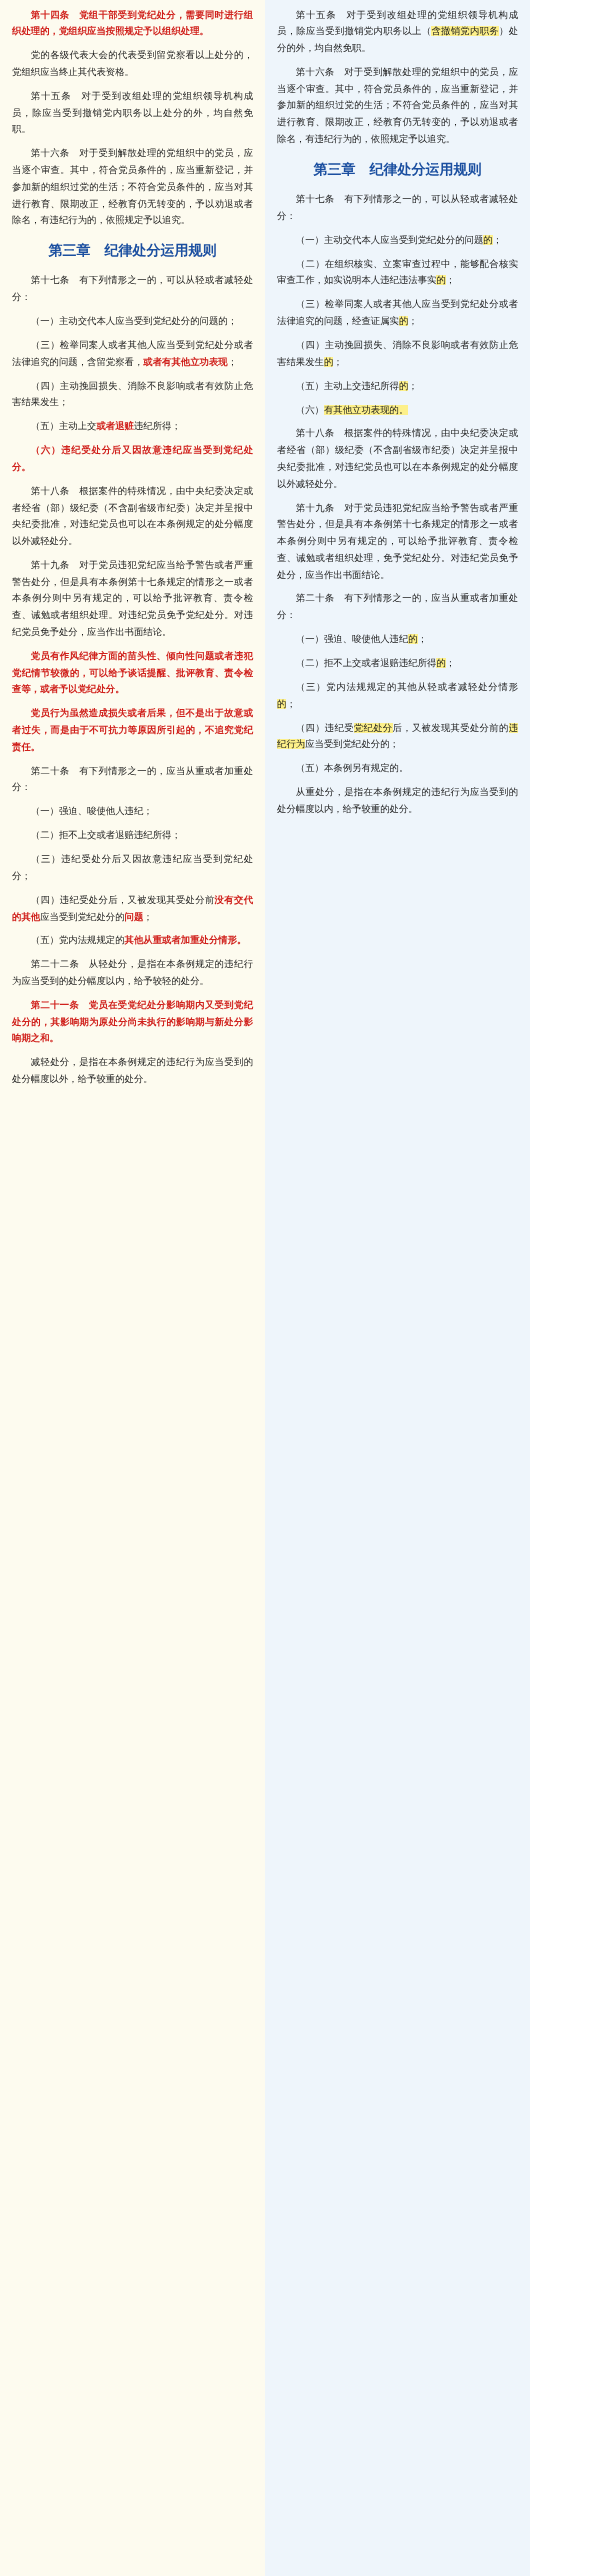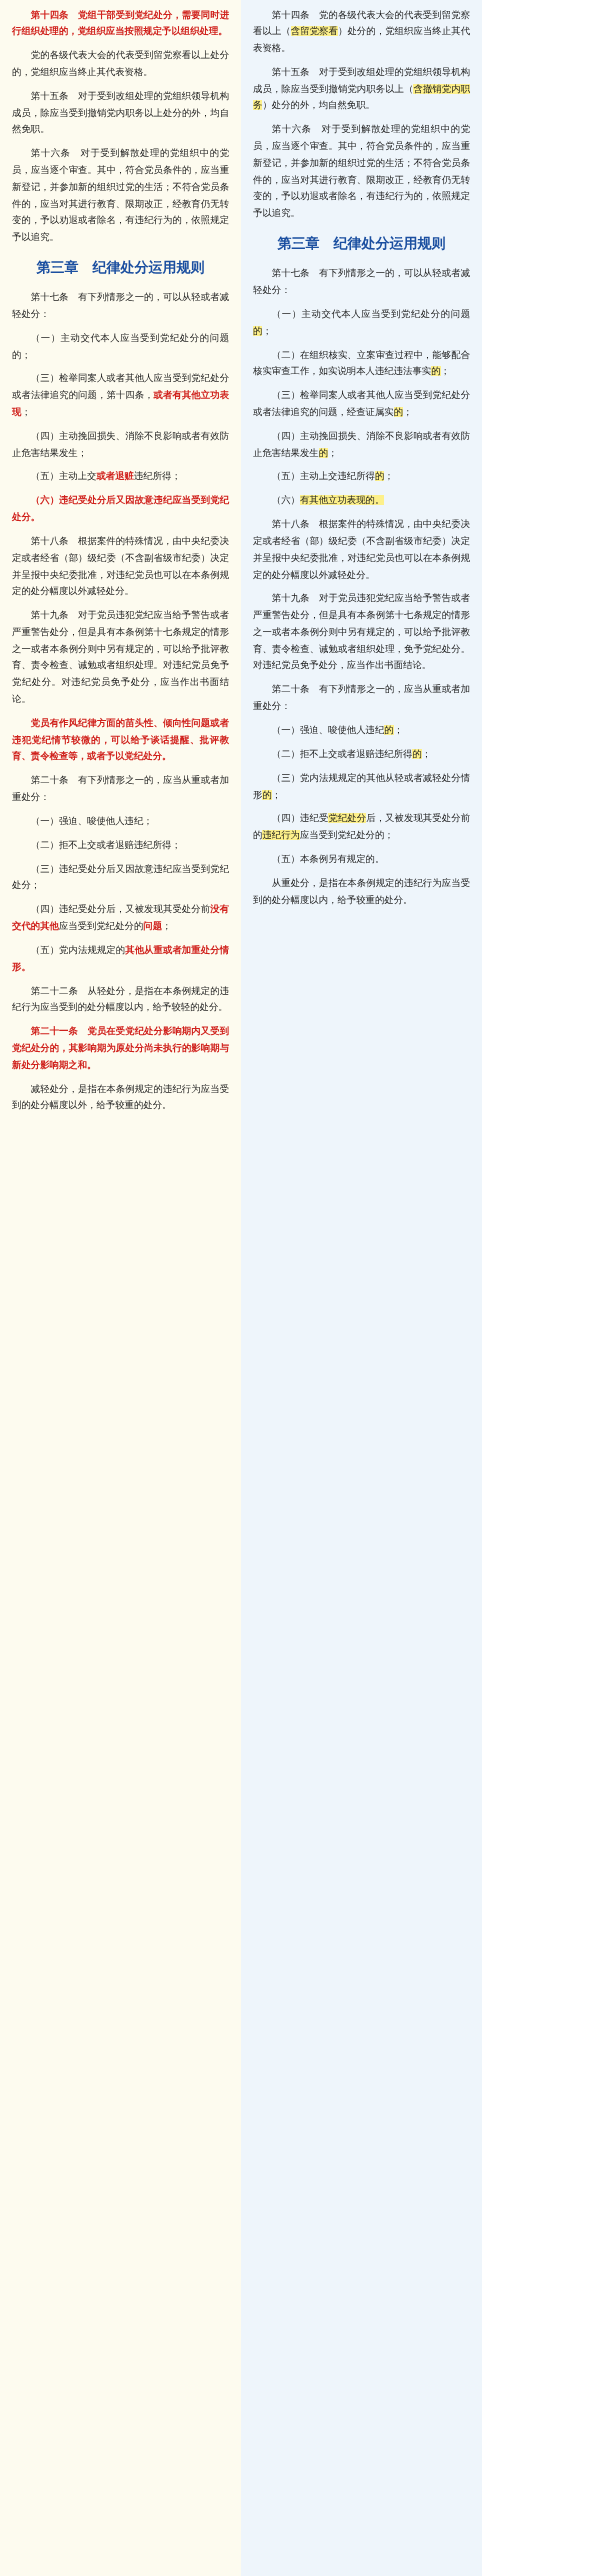--- a/index.html
+++ b/index.html
@@ -5,21 +5,21 @@
   html, body {
     margin: 0;
     padding: 0;
     background: #ffffff;
   }
   body {
     font-family: "Liberation Serif", "DejaVu Serif", serif;
     width: 593px;
   }
   .page {
-    width: 482px;
+    width: 530px;
     min-height: 2576px;
     display: flex;
     flex-direction: row;
     box-sizing: border-box;
   }
   .col {
     width: 296px;
     box-sizing: border-box;
     padding: 6.6px 12px 20px 12px;
   }
@@ -56,39 +56,39 @@
 
 <div class="page">
   <div class="col col-left" id="left-col">
       <p class="para"><span class="red">第十四条　党组干部受到党纪处分，需要同时进行组织处理的，党组织应当按照规定予以组织处理。</span></p>
       <p class="para"><span>党的各级代表大会的代表受到留党察看以上处分的，党组织应当终止其代表资格。</span></p>
       <p class="para"><span>第十五条　对于受到改组处理的党组织领导机构成员，除应当受到撤销党内职务以上处分的外，均自然免职。</span></p>
       <p class="para"><span>第十六条　对于受到解散处理的党组织中的党员，应当逐个审查。其中，符合党员条件的，应当重新登记，并参加新的组织过党的生活；不符合党员条件的，应当对其进行教育、限期改正，经教育仍无转变的，予以劝退或者除名，有违纪行为的，依照规定予以追究。</span></p>
       <p class="para chapter"><span>第三章　纪律处分运用规则</span></p>
       <p class="para"><span>第十七条　有下列情形之一的，可以从轻或者减轻处分：</span></p>
       <p class="para"><span>（一）主动交代本人应当受到党纪处分的问题的；</span></p>
-      <p class="para"><span>（三）检举同案人或者其他人应当受到党纪处分或者法律追究的问题，第十四条，</span><span class="red">或者有其他立功表现</span><span>；</span></p>
+      <p class="para"><span>（三）检举同案人或者其他人应当受到党纪处分或者法律追究的问题，含留党察看，</span><span class="red">或者有其他立功表现</span><span>；</span></p>
       <p class="para"><span>（四）主动挽回损失、消除不良影响或者有效防止危害结果发生；</span></p>
       <p class="para"><span>（五）主动上交</span><span class="red">或者退赃</span><span>违纪所得；</span></p>
       <p class="para"><span class="red">（六）违纪受处分后又因故意违纪应当受到党纪处分。</span></p>
       <p class="para"><span>第十八条　根据案件的特殊情况，由中央纪委决定或者经省（部）级纪委（不含副省级市纪委）决定并呈报中央纪委批准，对违纪党员也可以在本条例规定的处分幅度以外减轻处分。</span></p>
       <p class="para"><span>第十九条　对于党员违犯党纪应当给予警告或者严重警告处分，但是具有本条例第十七条规定的情形之一或者本条例分则中另有规定的，可以给予批评教育、责令检查、诫勉或者组织处理。对违纪党员免予党纪处分。对违纪党员免予处分，应当作出书面结论。</span></p>
       <p class="para"><span class="red">党员有作风纪律方面的苗头性、倾向性问题或者违犯党纪情节较微的，可以给予谈话提醒、批评教育、责令检查等，或者予以党纪处分。</span></p>
+      <p class="para"><span class="red">党员行为虽然造成损失或者后果，但不是出于故意或者过失，而是由于不可抗力等原因所引起的，不追究党纪责任。</span></p>
       <p class="para"><span>第二十条　有下列情形之一的，应当从重或者加重处分：</span></p>
       <p class="para"><span>（一）强迫、唆使他人违纪；</span></p>
       <p class="para"><span>（二）拒不上交或者退赔违纪所得；</span></p>
       <p class="para"><span>（三）违纪受处分后又因故意违纪应当受到党纪处分；</span></p>
       <p class="para"><span>（四）违纪受处分后，又被发现其受处分前</span><span class="red">没有交代的其他</span><span>应当受到党纪处分的</span><span class="red">问题</span><span>；</span></p>
       <p class="para"><span>（五）党内法规规定的</span><span class="red">其他从重或者加重处分情形。</span></p>
       <p class="para"><span>第二十二条　从轻处分，是指在本条例规定的违纪行为应当受到的处分幅度以内，给予较轻的处分。</span></p>
       <p class="para"><span class="red">第二十一条　党员在受党纪处分影响期内又受到党纪处分的，其影响期为原处分尚未执行的影响期与新处分影响期之和。</span></p>
       <p class="para"><span>减轻处分，是指在本条例规定的违纪行为应当受到的处分幅度以外，给予较重的处分。</span></p>
     </div>
   <div class="col col-right" id="right-col">
-      <p class="para"><span>第十四条　党的各级代表大会的代表受到留党察看以上（</span><span class="hl">含留党察看</span><span>）处分的，党组织应当终止其代表资格。</span></p>
       <p class="para"><span>第十五条　对于受到改组处理的党组织领导机构成员，除应当受到撤销党内职务以上（</span><span class="hl">含撤销党内职务</span><span>）处分的外，均自然免职。</span></p>
       <p class="para"><span>第十六条　对于受到解散处理的党组织中的党员，应当逐个审查。其中，符合党员条件的，应当重新登记，并参加新的组织过党的生活；不符合党员条件的，应当对其进行教育、限期改正，经教育仍无转变的，予以劝退或者除名，有违纪行为的，依照规定予以追究。</span></p>
       <p class="para chapter"><span>第三章　纪律处分运用规则</span></p>
       <p class="para"><span>第十七条　有下列情形之一的，可以从轻或者减轻处分：</span></p>
       <p class="para"><span>（一）主动交代本人应当受到党纪处分的问题</span><span class="hl">的</span><span>；</span></p>
       <p class="para"><span>（二）在组织核实、立案审查过程中，能够配合核实审查工作，如实说明本人违纪违法事实</span><span class="hl">的</span><span>；</span></p>
       <p class="para"><span>（三）检举同案人或者其他人应当受到党纪处分或者法律追究的问题，经查证属实</span><span class="hl">的</span><span>；</span></p>
       <p class="para"><span>（四）主动挽回损失、消除不良影响或者有效防止危害结果发生</span><span class="hl">的</span><span>；</span></p>
       <p class="para"><span>（五）主动上交违纪所得</span><span class="hl">的</span><span>；</span></p>
       <p class="para"><span>（六）</span><span class="hl">有其他立功表现的。</span></p>

